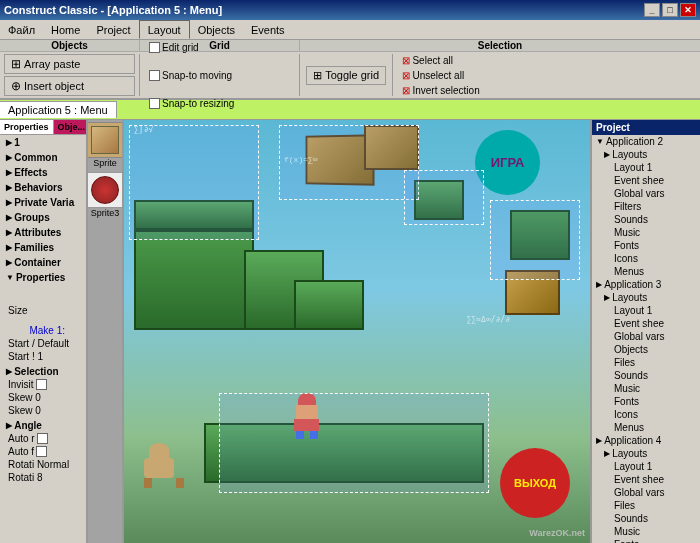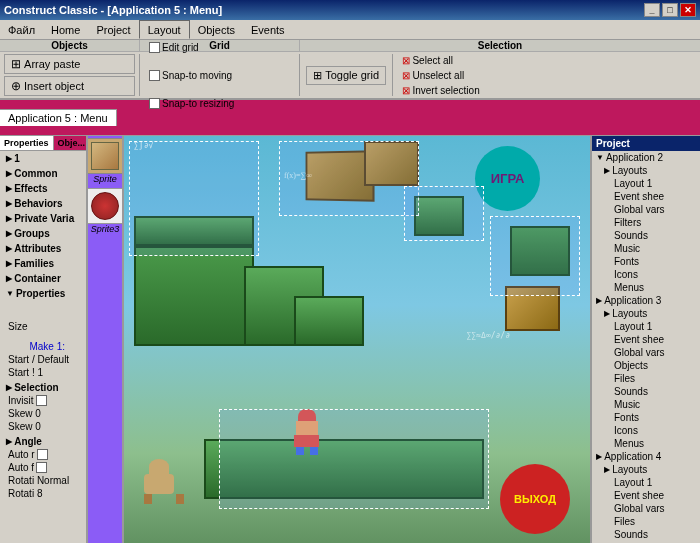--- a/index.html
+++ b/index.html
@@ -56,22 +56,22 @@
       padding: 2px 6px;
       background: #d4d0c8;
       border: 1px solid #999;
       font-size: 11px;
       cursor: pointer;
       display: flex; align-items: center; gap: 3px;
     }
 
     
     .tab-bar {
-      height: 36px;
-      background: #be185d;
+      height: 20px;
+      background: #bef264;
       display: flex;
       align-items: center;
       border-bottom: 1px solid #999;
       font-size: 11px;
     }
     .tab { padding: 2px 8px; border-right: 1px solid #999; cursor: pointer; }
     .tab.active { background: white; border-top: 1px solid #999; }
 
     
     .main-layout {
@@ -127,25 +127,24 @@
       display: flex;
       align-items: center;
       gap: 2px;
     }
     .prop-value { color: #0000cc; font-size: 10px; }
     .triangle { font-size: 8px; }
 
     
     .sprite-panel {
       width: 36px;
-      background: #8b5cf6;
+      background: #a3a3a3;
       border-right: 2px solid #999;
       overflow-y: auto;
       padding: 2px;
-      font-style: italic;
     }
     .sprite-item {
       display: flex;
       flex-direction: column;
       align-items: center;
       margin-bottom: 4px;
       cursor: pointer;
     }
     .sprite-img {
       width: 36px; height: 36px;
@@ -487,21 +486,21 @@
         <span style="color:#ffee00;font-size:11px;font-weight:bold;font-family:Arial;">ВЫХОД</span>
       </div>
 
       <div class="selection-box" style="left:5px;top:5px;width:130px;height:115px;"></div>
       <div class="selection-box" style="left:155px;top:5px;width:140px;height:75px;"></div>
       <div class="selection-box" style="left:280px;top:50px;width:80px;height:55px;"></div>
       <div class="selection-box" style="right:10px;top:80px;width:90px;height:80px;"></div>
       <div class="selection-box" style="left:95px;bottom:50px;width:270px;height:100px;"></div>
 
       <div style="position:absolute;top:5px;left:10px;color:rgba(255,255,255,0.7);font-size:8px;font-family:monospace;">∑∫∂√</div>
-      <div style="position:absolute;top:35px;left:160px;color:rgba(255,255,255,0.6);font-size:8px;font-family:Liberation Serif, serif;">f(x)=∑∞</div>
+      <div style="position:absolute;top:35px;left:160px;color:rgba(255,255,255,0.6);font-size:8px;font-family:Liberation Mono, monospace;">f(x)=∑∞</div>
       <div style="position:absolute;top:195px;right:80px;color:rgba(255,255,255,0.6);font-size:8px;font-family:monospace;">∑∑≈Δ∞/∂/∂</div>
 
       <div style="position:absolute;bottom:5px;right:5px;color:rgba(200,200,200,0.8);font-size:9px;font-weight:bold;">WarezOK.net</div>
     </div>
   </div>
 
   <div class="right-panel">
     <div class="right-panel-header">Project</div>
     <div id="tree-container">
         <div class="tree-item" style="padding-left: 4px;"><span style="font-size:8px;">▼ </span>Application 2</div>

